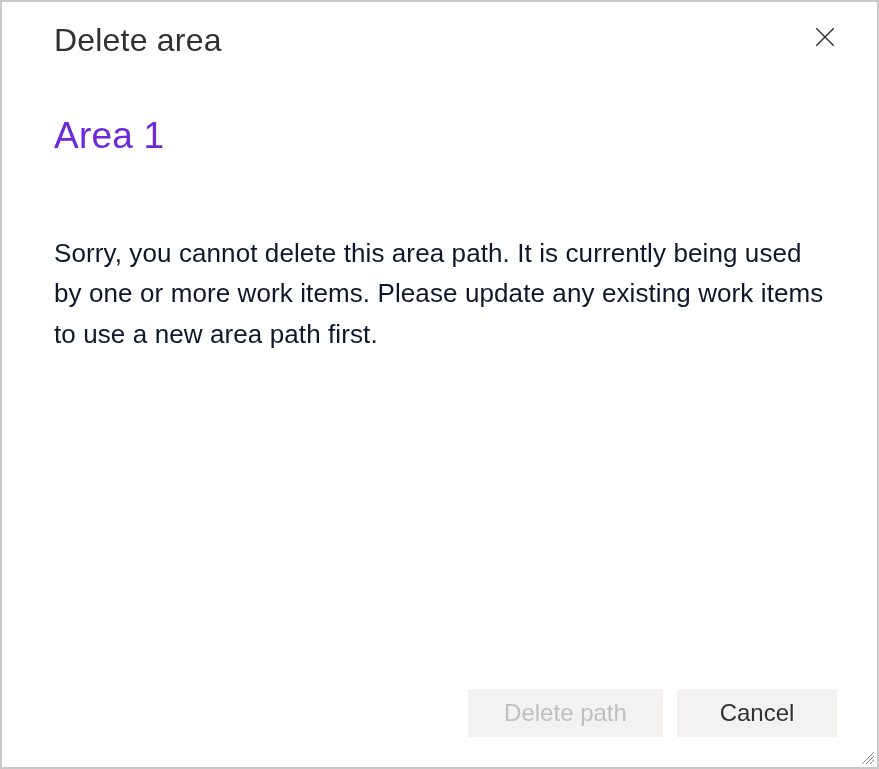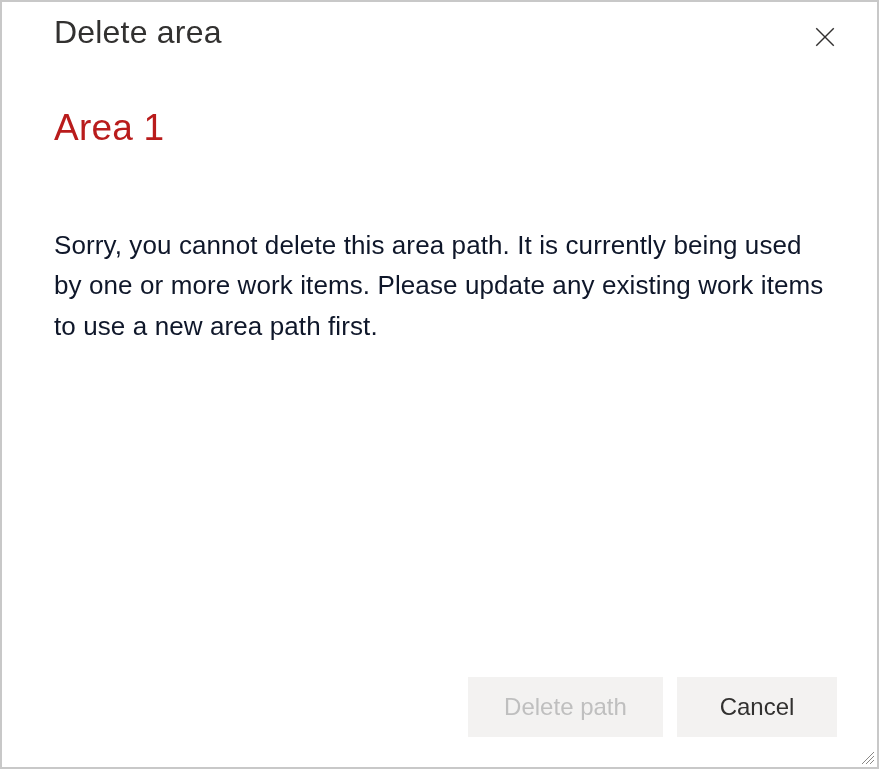--- a/index.html
+++ b/index.html
@@ -11,21 +11,21 @@
       font-family: "Segoe UI", -apple-system, BlinkMacSystemFont, sans-serif;
       background: #ffffff;
       width: 879px;
       height: 769px;
       position: relative;
       border: 2px solid #c8c8c8;
     }
     .dialog {
       width: 100%;
       height: 100%;
-      padding: 12px 52px 24px 52px;
+      padding: 20px 52px 24px 52px;
       display: flex;
       flex-direction: column;
       position: relative;
     }
     .header-row {
       display: flex;
       justify-content: space-between;
       align-items: flex-start;
     }
     .dialog-title {
@@ -48,42 +48,42 @@
       border: none;
       color: #323130;
     }
     .close-btn svg {
       width: 20px;
       height: 20px;
     }
     .area-name {
       font-size: 37px;
       font-weight: 400;
-      color: #b91c1c;
+      color: #6d28d9;
       margin-top: 56px;
       letter-spacing: 0.2px;
     }
     .message {
       font-size: 26px;
       font-weight: 400;
       color: #0f172a;
       margin-top: 76px;
       line-height: 1.55;
       max-width: 770px;
       letter-spacing: 0.1px;
     }
     .button-row {
       position: absolute;
       bottom: 30px;
       right: 40px;
       display: flex;
       gap: 14px;
     }
     .btn {
-      height: 60px;
+      height: 48px;
       padding: 0 24px;
       font-size: 24px;
       font-family: inherit;
       font-weight: 400;
       border: none;
       cursor: pointer;
       display: flex;
       align-items: center;
       justify-content: center;
       min-width: 150px;

